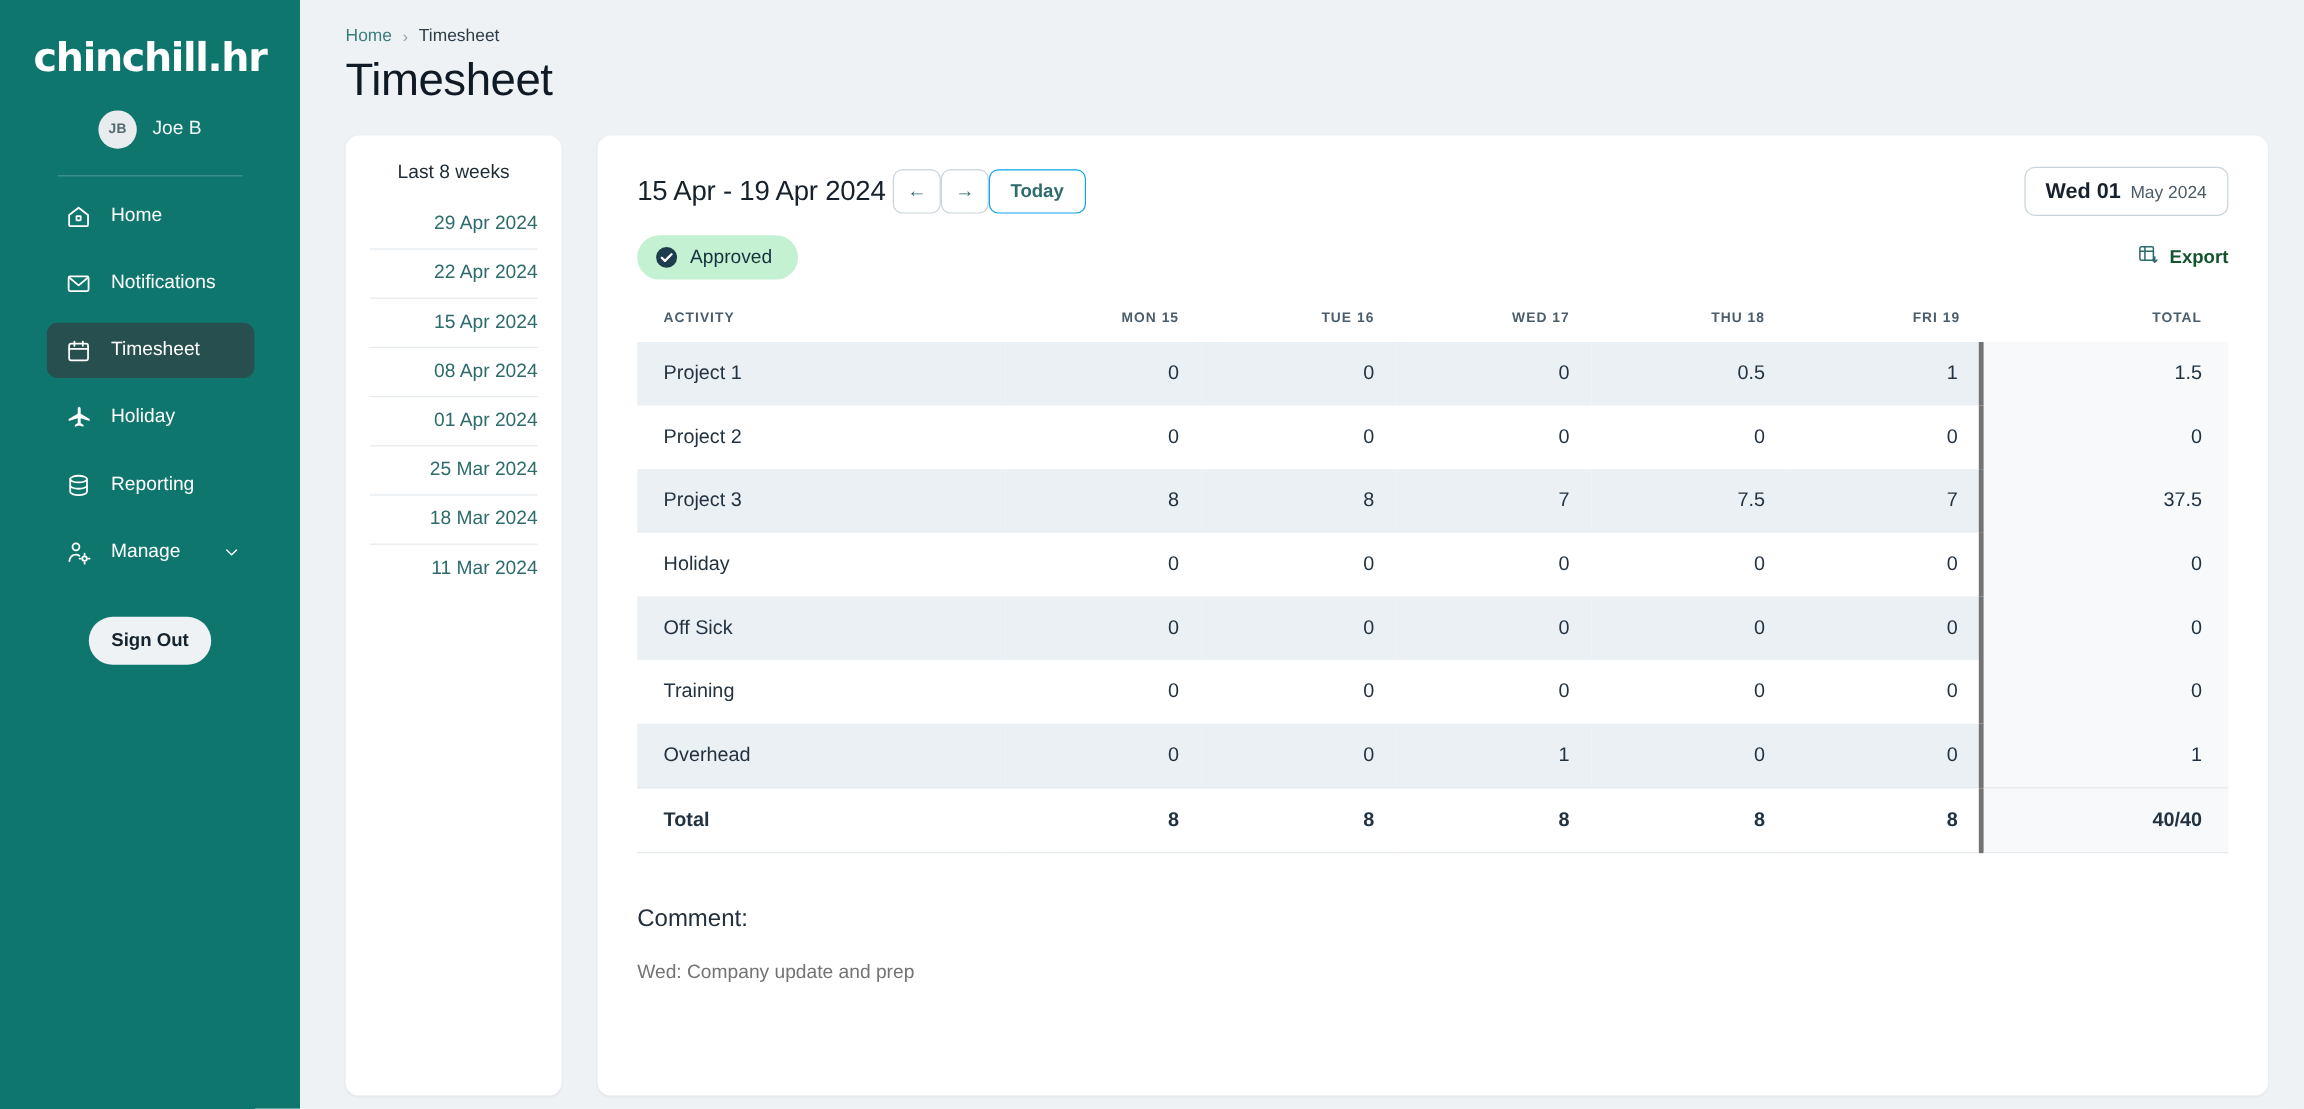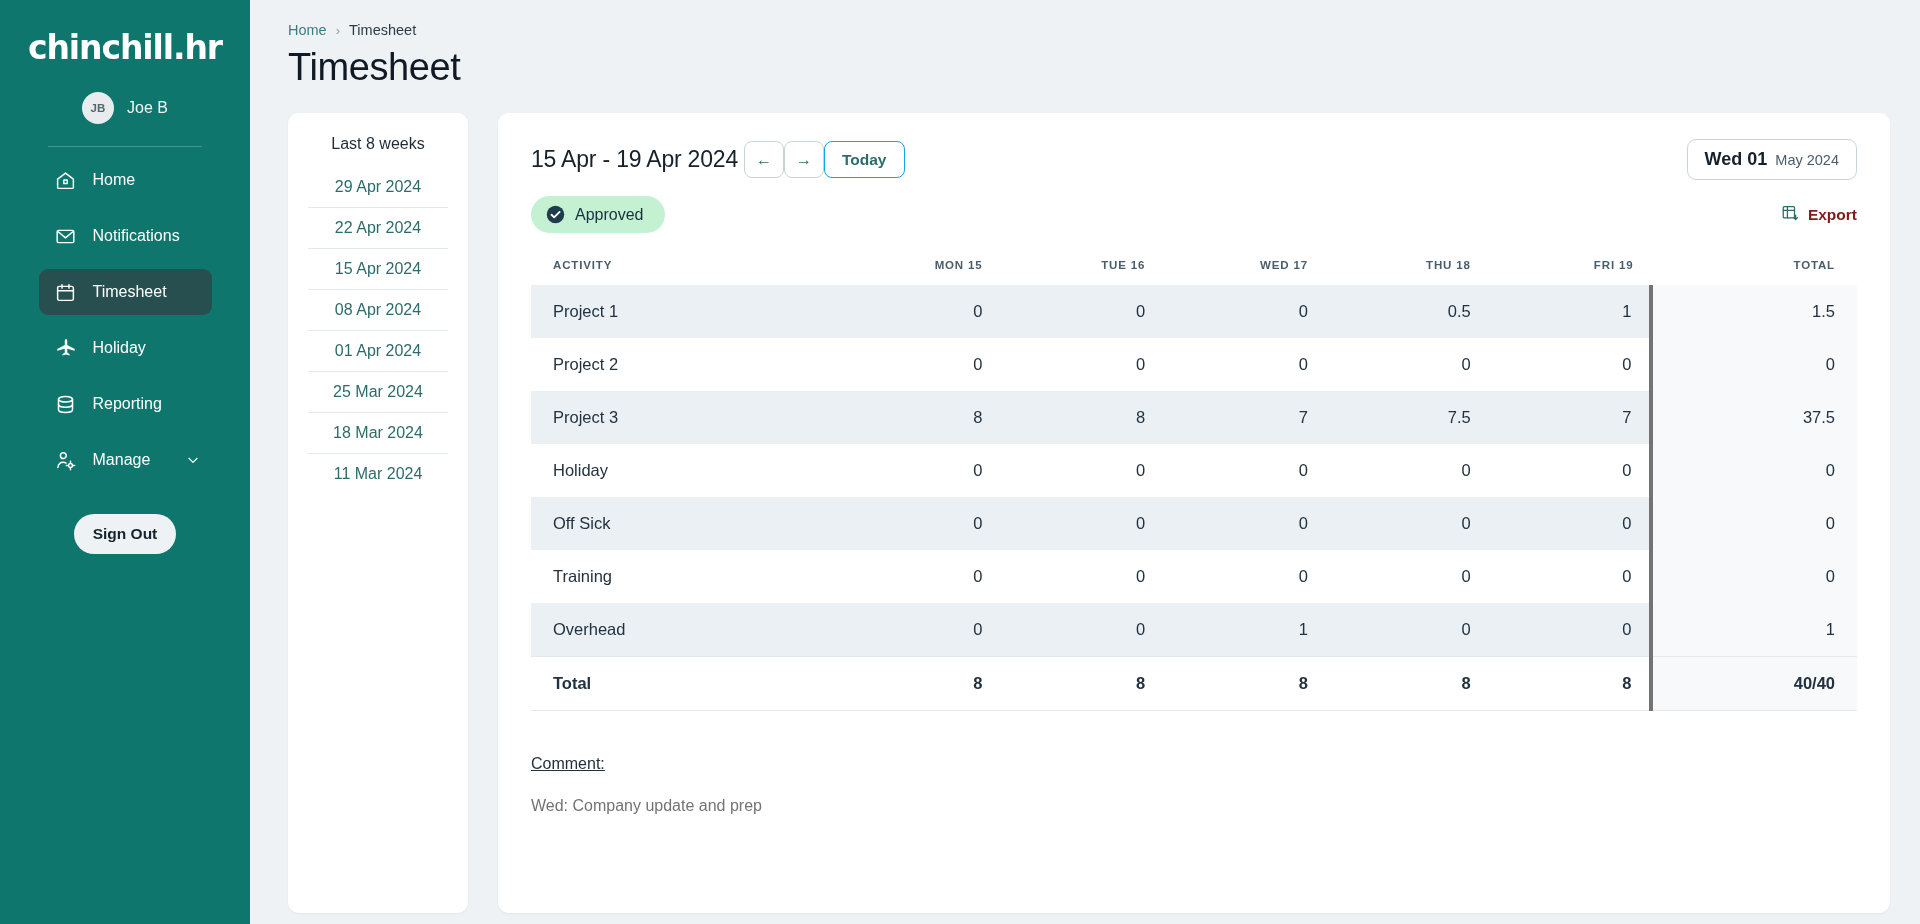--- a/index.html
+++ b/index.html
@@ -147,21 +147,21 @@
   .weeks-title {
     font-size: 16px;
     color: #1e2c38;
     text-align: center;
     margin-bottom: 14px;
     font-weight: 400;
   }
   .week-item {
     font-size: 16px;
     color: #2e6b6b;
-    text-align: center;
+    text-align: right;
     padding: 11px 0;
     cursor: pointer;
     border-bottom: 1px solid #e4e9ed;
     margin: 0 20px;
   }
   .week-item:last-child { border-bottom: none; }
 
   
   .ts-card {
     flex: 1;
@@ -241,21 +241,21 @@
     color: #17313f;
     font-size: 16px;
   }
   .check-circle {
     width: 19px; height: 19px; flex: none;
   }
   .export-btn {
     display: inline-flex;
     align-items: center;
     gap: 9px;
-    color: #7f1d1d;
+    color: #14532d;
     font-size: 15.5px;
     font-weight: 700;
     cursor: pointer;
   }
 
   
   table.ts-table {
     width: 100%;
     border-collapse: collapse;
     margin-top: 16px;
@@ -293,21 +293,21 @@
 
   tr.total-row td {
     font-weight: 700;
     border-top: 1px solid #e4e9ed;
     border-bottom: 1px solid #e4e9ed;
     background: #ffffff;
   }
   tr.total-row td.cell-total { background: #f7f9fb; }
 
   .comment-block { margin-top: 44px; }
-  .comment-label { font-size: 16px; color: #23303c; margin-bottom: 24px; text-decoration: underline; }
+  .comment-label { font-size: 20px; color: #23303c; margin-bottom: 24px; }
   .comment-text  { font-size: 16px; color: #737373; }
 </style>
 </head>
 <body>
 
 <div class="app">
 
   <aside class="sidebar">
     <div class="logo">chinchill.hr</div>
 

